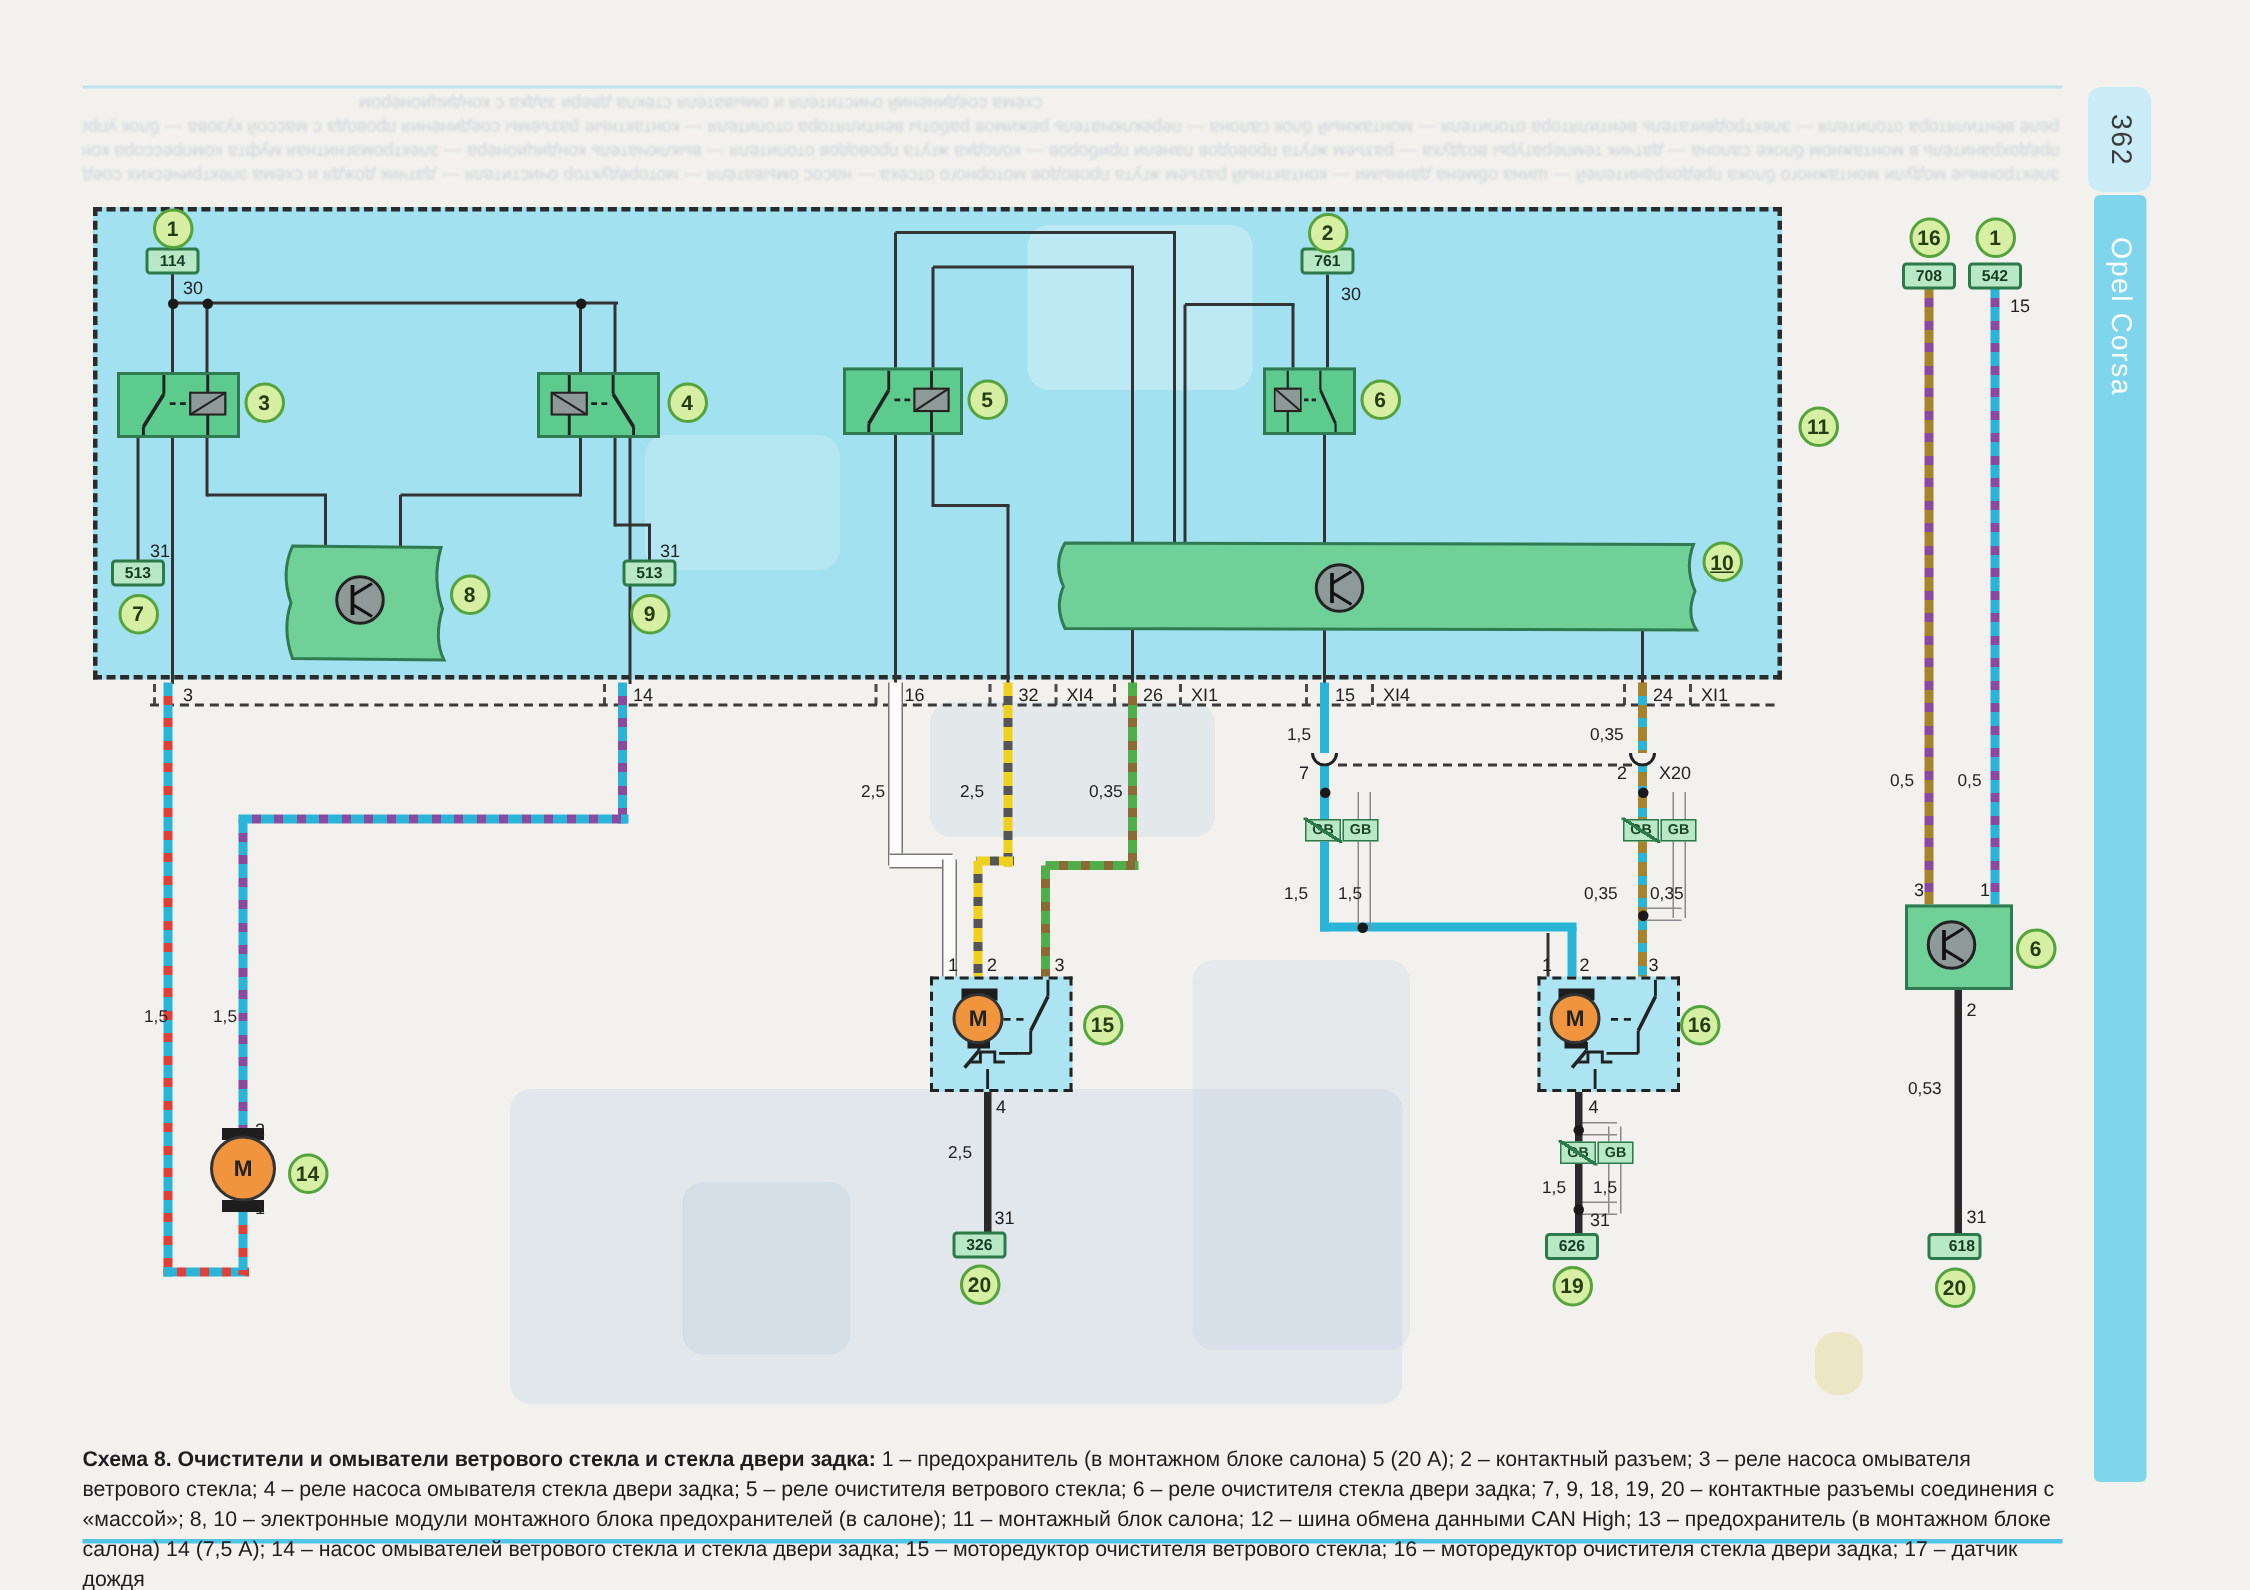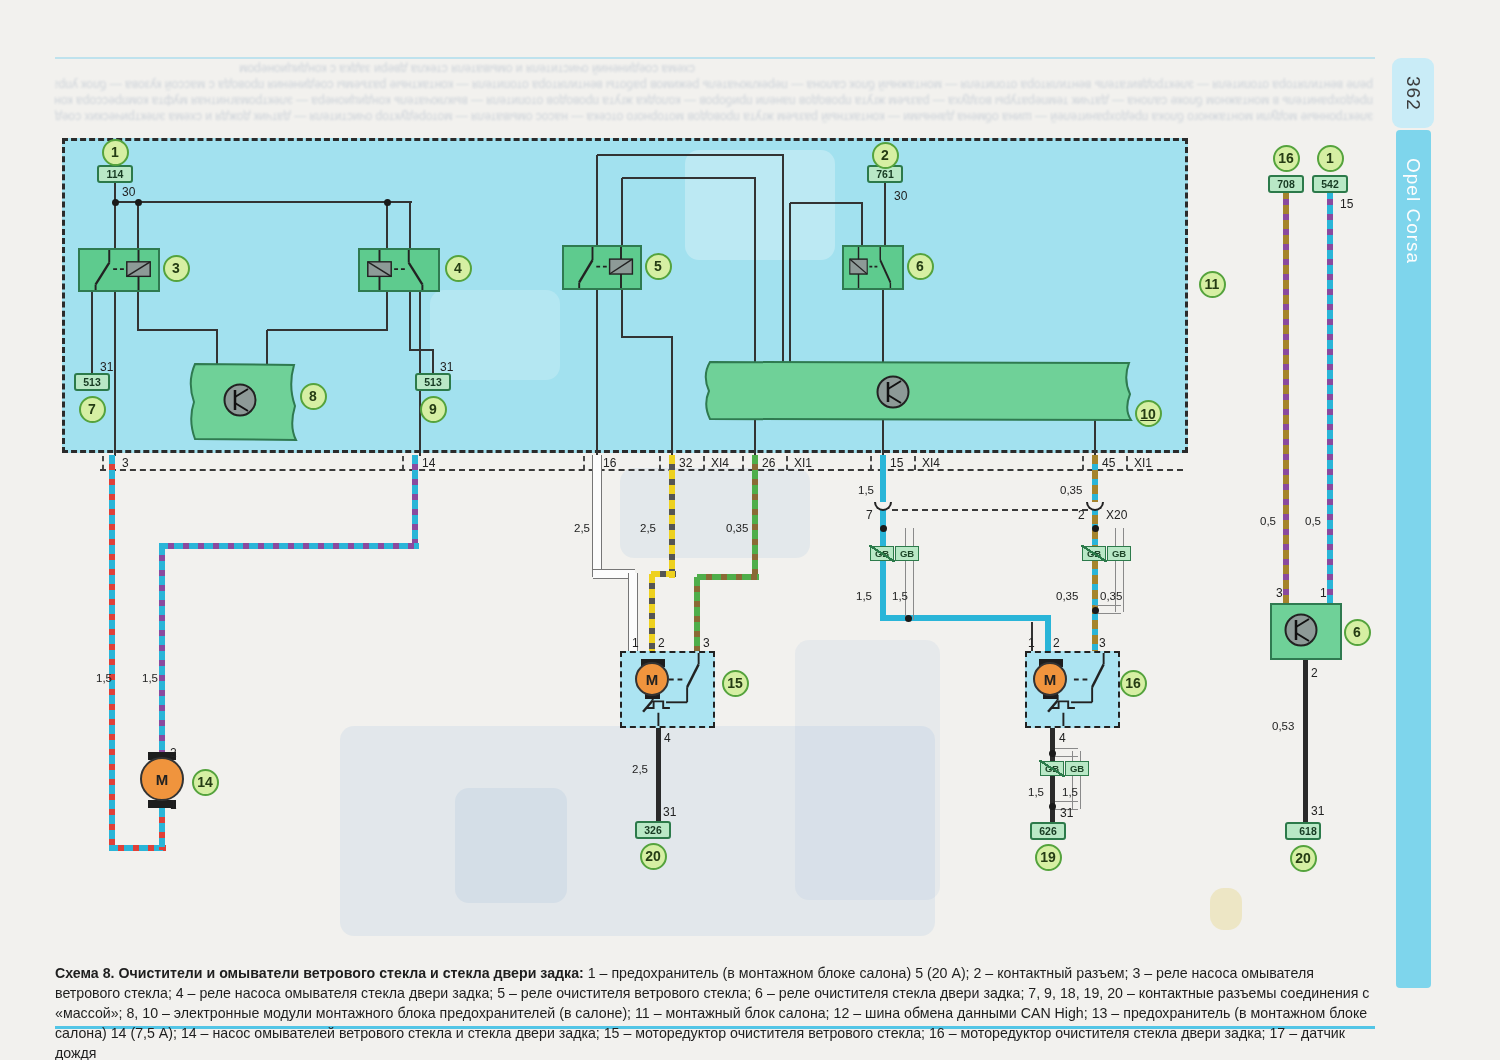--- a/index.html
+++ b/index.html
@@ -307,21 +307,21 @@
       <div class="abs" style="left: 711px; top: 456px; font-size: 12px; z-index: 6;">XI4</div>
       <div class="abs dash-v" style="left: 742px; top: 456px; height: 14px;"></div>
       <div class="abs" style="left: 762px; top: 456px; font-size: 12px; z-index: 6;">26</div>
       <div class="abs dash-v" style="left: 786px; top: 456px; height: 14px;"></div>
       <div class="abs" style="left: 794px; top: 456px; font-size: 12px; z-index: 6;">XI1</div>
       <div class="abs dash-v" style="left: 870px; top: 456px; height: 14px;"></div>
       <div class="abs" style="left: 890px; top: 456px; font-size: 12px; z-index: 6;">15</div>
       <div class="abs dash-v" style="left: 914px; top: 456px; height: 14px;"></div>
       <div class="abs" style="left: 922px; top: 456px; font-size: 12px; z-index: 6;">XI4</div>
       <div class="abs dash-v" style="left: 1082px; top: 456px; height: 14px;"></div>
-      <div class="abs" style="left: 1102px; top: 456px; font-size: 12px; z-index: 6;">45</div>
+      <div class="abs" style="left: 1102px; top: 456px; font-size: 12px; z-index: 6;">24</div>
       <div class="abs dash-v" style="left: 1126px; top: 456px; height: 14px;"></div>
       <div class="abs" style="left: 1134px; top: 456px; font-size: 12px; z-index: 6;">XI1</div>
       <div class="abs lbl" style="left: 122px; top: 185px; font-size: 12px;">30</div>
       <div class="abs lbl" style="left: 894px; top: 189px; font-size: 12px;">30</div>
       <div class="abs lbl" style="left: 1340px; top: 197px; font-size: 12px;">15</div>
       <div class="abs lbl" style="left: 100px; top: 360px; font-size: 12px;">31</div>
       <div class="abs lbl" style="left: 440px; top: 360px; font-size: 12px;">31</div>
       <div class="abs lbl" style="left: 96px; top: 672px; font-size: 11.5px;">1,5</div>
       <div class="abs lbl" style="left: 142px; top: 672px; font-size: 11.5px;">1,5</div>
       <div class="abs lbl" style="left: 574px; top: 522px; font-size: 11.5px;">2,5</div>
@@ -360,21 +360,21 @@
       <div class="abs lbl" style="left: 1311px; top: 804px; font-size: 12px;">31</div>
       <div class="abs callout" style="left: 101.5px; top: 138.5px;">1</div>
       <div class="abs callout" style="left: 871.5px; top: 141.5px;">2</div>
       <div class="abs callout" style="left: 162.5px; top: 254.5px;">3</div>
       <div class="abs callout" style="left: 444.5px; top: 254.5px;">4</div>
       <div class="abs callout" style="left: 644.5px; top: 252.5px;">5</div>
       <div class="abs callout" style="left: 906.5px; top: 252.5px;">6</div>
       <div class="abs callout" style="left: 78.5px; top: 395.5px;">7</div>
       <div class="abs callout" style="left: 299.5px; top: 382.5px;">8</div>
       <div class="abs callout" style="left: 419.5px; top: 395.5px;">9</div>
-      <div class="abs callout" style="left: 1134.5px; top: 400px; text-decoration: underline;">10</div>
+      <div class="abs callout" style="left: 1134.5px; top: 361px; text-decoration: underline;">10</div>
       <div class="abs callout" style="left: 1198.5px; top: 270.5px;">11</div>
       <div class="abs callout" style="left: 1272.5px; top: 144.5px;">16</div>
       <div class="abs callout" style="left: 1316.5px; top: 144.5px;">1</div>
       <div class="abs callout" style="left: 191.5px; top: 768.5px;">14</div>
       <div class="abs callout" style="left: 721.5px; top: 669.5px;">15</div>
       <div class="abs callout" style="left: 1119.5px; top: 669.5px;">16</div>
       <div class="abs callout" style="left: 1343.5px; top: 618.5px;">6</div>
       <div class="abs callout" style="left: 639.5px; top: 842.5px;">20</div>
       <div class="abs callout" style="left: 1034.5px; top: 843.5px;">19</div>
       <div class="abs callout" style="left: 1289.5px; top: 844.5px;">20</div>

